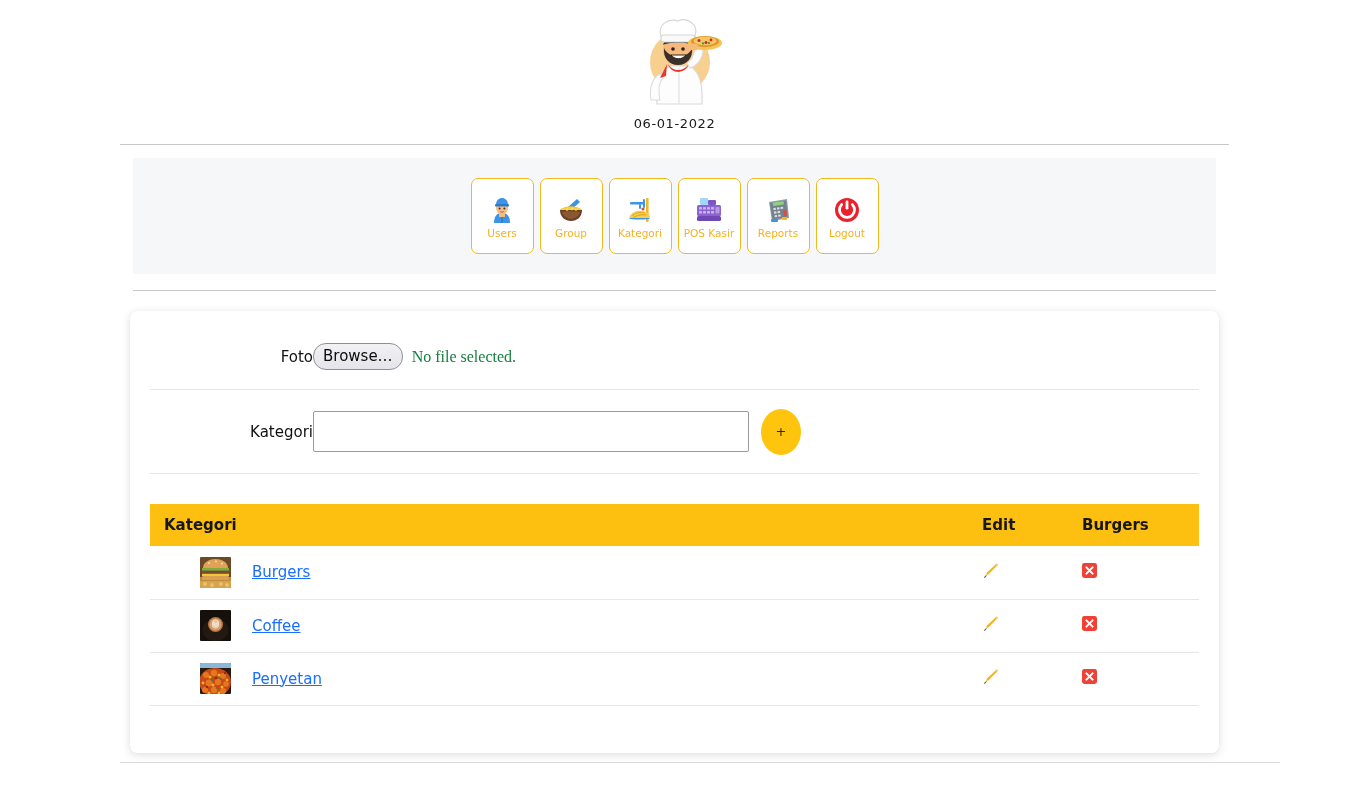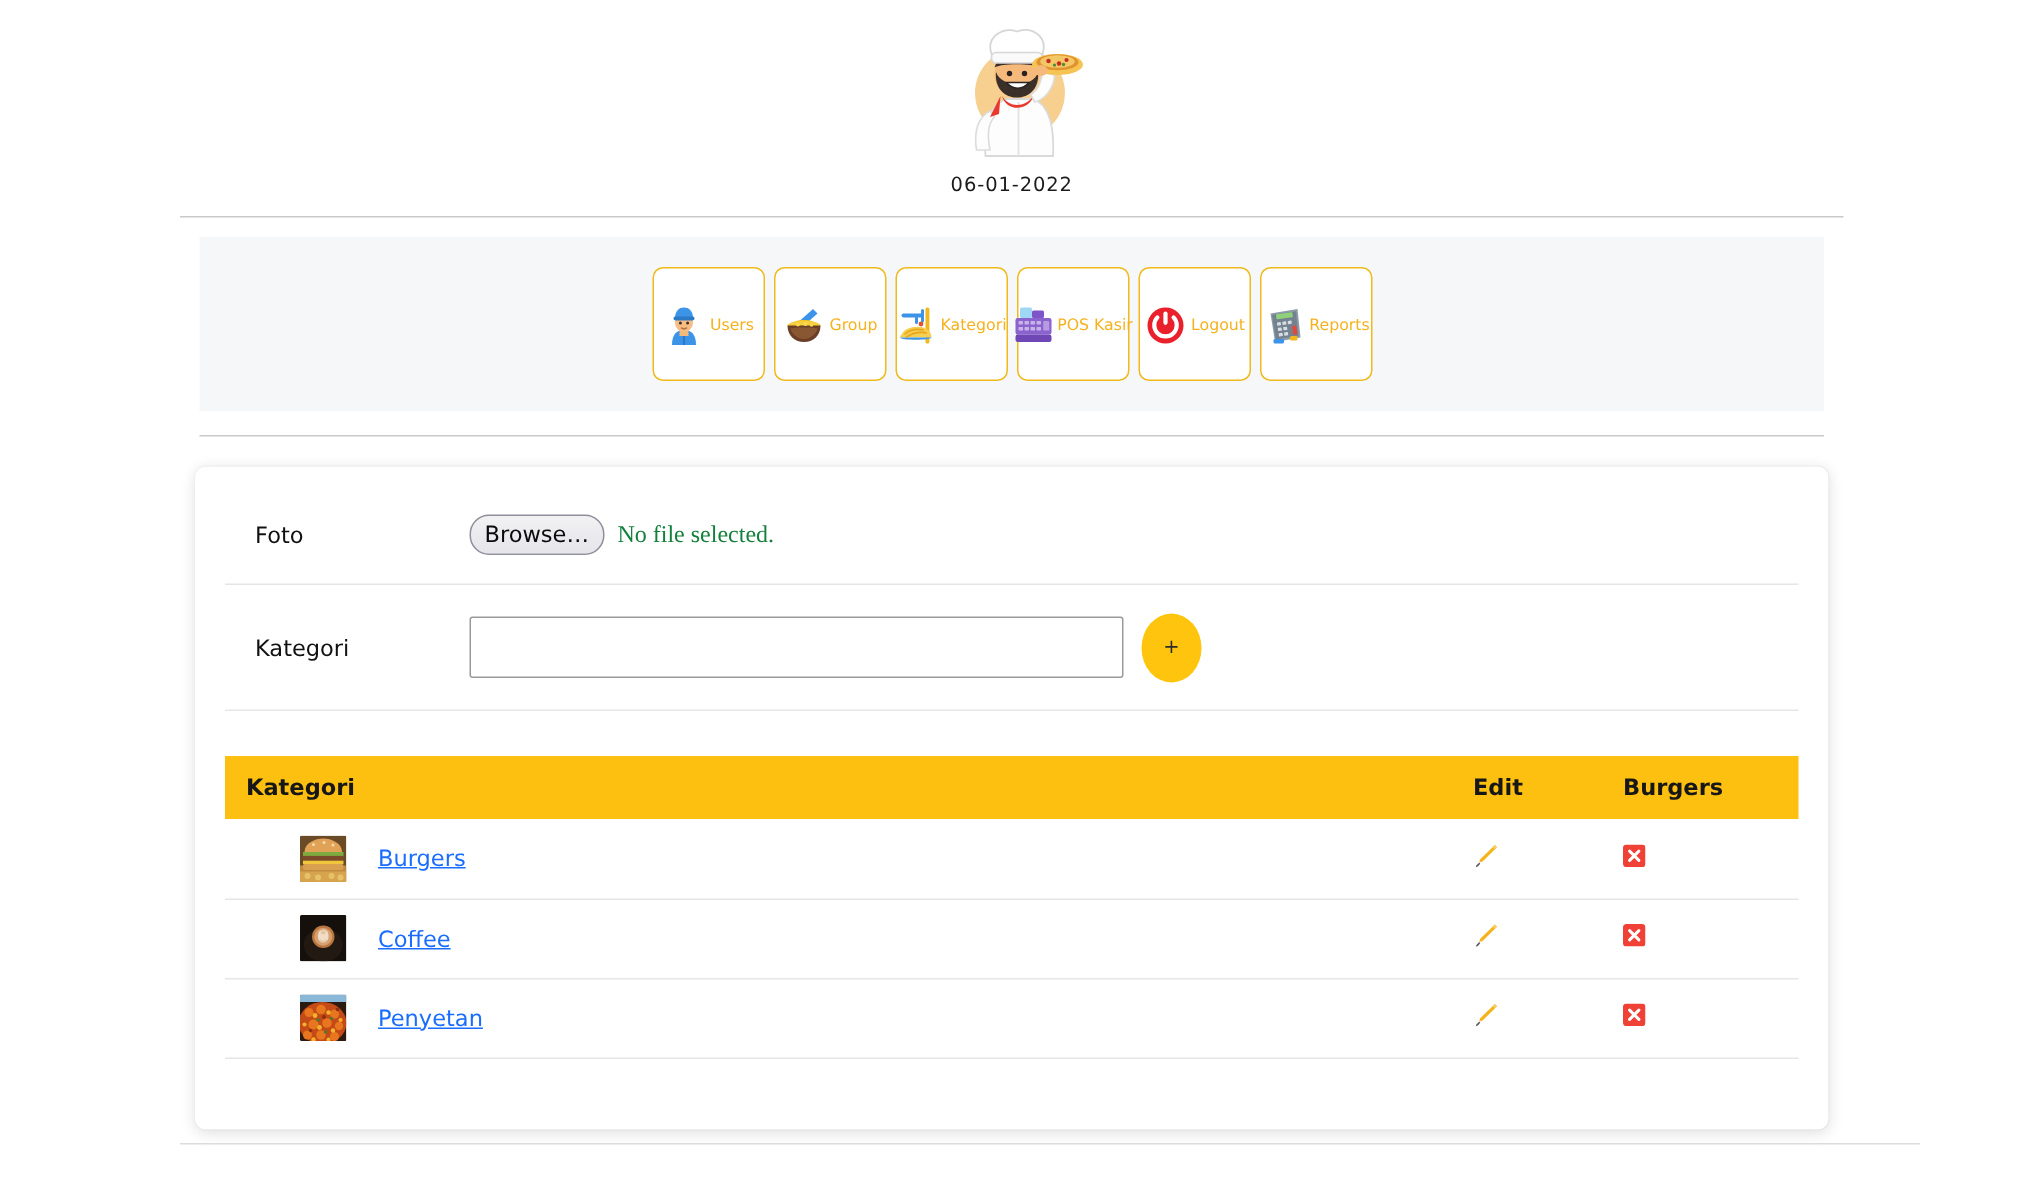--- a/index.html
+++ b/index.html
@@ -50,25 +50,25 @@
 
   
   .nav-panel {
     position: absolute; left: 133px; top: 158px;
     width: 1083px; height: 116px;
     background: #f6f7f9;
     display: flex; align-items: center; justify-content: center;
     gap: 6px;
   }
   .nav-btn {
-    width: 75px; height: 76px;
+    width: 63px; height: 76px;
     border: 1px solid #f0b91e;
     border-radius: 7px;
     background: #ffffff;
-    display: flex; flex-direction: row;
+    display: flex; flex-direction: column;
     align-items: center; justify-content: center;
     gap: 2px;
     cursor: pointer;
     padding-top: 2px;
   }
   .nav-btn .ico {
     width: 30px; height: 30px;
     display: flex; align-items: center; justify-content: center;
   }
   .nav-btn .ico svg { display: block; }
@@ -95,20 +95,21 @@
     min-height: 52px;
     border-bottom: 1px solid #e6e6e6;
     padding-left: 20px;
   }
   .frow.r1 { height: 66px; margin-top: 13px; }
   .frow.r2 { height: 84px; }
   .flabel {
     width: 143px; flex: none;
     font-size: 15px; color: #111;
     font-family: "DejaVu Sans", sans-serif;
+    text-align: right;
   }
 
   .file-ctrl { display: flex; align-items: center; }
   .browse-btn {
     font-family: "DejaVu Sans", sans-serif;
     font-size: 15px;
     color: #0b0b0b;
     background: linear-gradient(#f2f2f4, #e4e4ea);
     border: 1px solid #8f8f9b;
     border-radius: 13px;
@@ -312,31 +313,20 @@
           <rect x="12" y="11" width="3" height="2.4" rx=".5" fill="#c9b2e8"></rect>
           <rect x="16" y="11" width="3" height="2.4" rx=".5" fill="#c9b2e8"></rect>
           <rect x="4" y="15" width="3" height="2.4" rx=".5" fill="#c9b2e8"></rect>
           <rect x="8" y="15" width="3" height="2.4" rx=".5" fill="#c9b2e8"></rect>
           <rect x="12" y="15" width="3" height="2.4" rx=".5" fill="#c9b2e8"></rect>
           <rect x="16" y="15" width="3" height="2.4" rx=".5" fill="#c9b2e8"></rect>
           <rect x="20.5" y="11" width="4" height="6.4" rx=".8" fill="#b79ae0"></rect>
         </svg>
       </span>
       <span class="lbl">POS Kasir</span>
-    </div>
-
-    <div class="nav-btn">
-      <span class="ico">
-        <svg width="28" height="28" viewBox="0 0 28 28">
-          <circle cx="14" cy="14" r="12" fill="#ea212d"></circle>
-          <path d="M8.6 8.6 A7.5 7.5 0 1 0 19.4 8.6" stroke="#ffffff" stroke-width="2.8" fill="none" stroke-linecap="round"></path>
-          <rect x="12.6" y="4.6" width="2.8" height="9" rx="1.4" fill="#ffffff"></rect>
-        </svg>
-      </span>
-      <span class="lbl">Logout</span>
     </div>
 
     <div class="nav-btn">
       <span class="ico">
         <svg width="28" height="28" viewBox="0 0 28 28">
           <path d="M5 6 L23 3 L25 22 L8 25 Z" fill="#8e9ba8"></path>
           <path d="M6 7 L22 4.5 L23.6 20.8 L8.6 23.4 Z" fill="#74828f"></path>
           <rect x="8.6" y="6.6" width="11" height="3.4" rx=".6" fill="#8fd07a" transform="rotate(-8 8.6 6.6)"></rect>
           <g fill="#d7dde3">
             <rect x="9.2" y="12" width="2.6" height="2.2" rx=".4" transform="rotate(-8 9.2 12)"></rect>
@@ -346,20 +336,31 @@
             <rect x="13.4" y="15.1" width="2.6" height="2.2" rx=".4" transform="rotate(-8 13.4 15.1)"></rect>
             <rect x="10.4" y="19.2" width="2.6" height="2.2" rx=".4" transform="rotate(-8 10.4 19.2)"></rect>
             <rect x="14" y="18.7" width="2.6" height="2.2" rx=".4" transform="rotate(-8 14 18.7)"></rect>
           </g>
           <rect x="19.4" y="14.4" width="2.8" height="6" rx=".5" fill="#e24b3c" transform="rotate(-8 19.4 14.4)"></rect>
           <rect x="7" y="23" width="7" height="3" rx="1" fill="#3b94e8"></rect>
           <rect x="18" y="21" width="5" height="3" rx="1" fill="#f3b81d"></rect>
         </svg>
       </span>
       <span class="lbl">Reports</span>
+    </div>
+
+    <div class="nav-btn">
+      <span class="ico">
+        <svg width="28" height="28" viewBox="0 0 28 28">
+          <circle cx="14" cy="14" r="12" fill="#ea212d"></circle>
+          <path d="M8.6 8.6 A7.5 7.5 0 1 0 19.4 8.6" stroke="#ffffff" stroke-width="2.8" fill="none" stroke-linecap="round"></path>
+          <rect x="12.6" y="4.6" width="2.8" height="9" rx="1.4" fill="#ffffff"></rect>
+        </svg>
+      </span>
+      <span class="lbl">Logout</span>
     </div>
 
   </div>
 
   <div class="hr-mid"></div>
 
   <div class="card">
 
     <div class="form-area">
 

